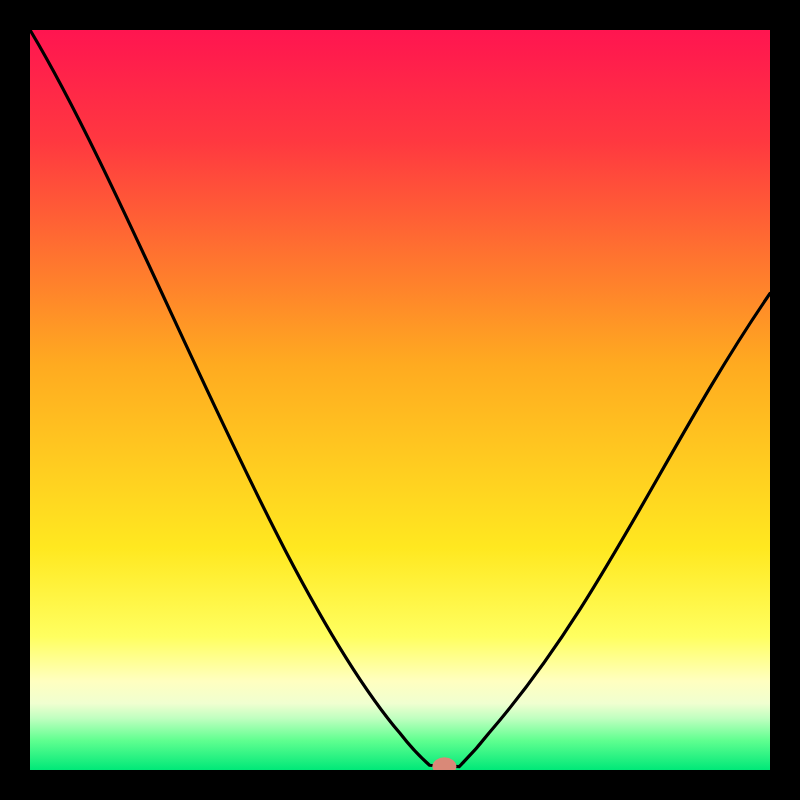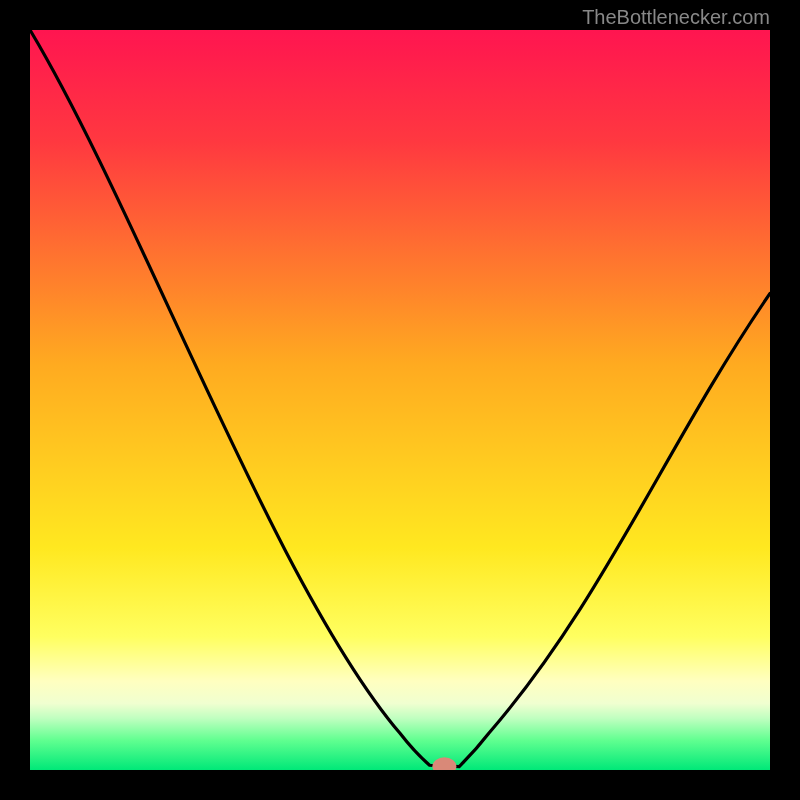--- a/index.html
+++ b/index.html
@@ -32,21 +32,20 @@
     font-size: 20px;
     font-weight: 500;
     font-family: Arial, sans-serif;
   }
 </style>
 </head>
 <body>
 
 <div class="container">
 
-  <div class="attribution">TheBottlenecker.com</div>
 
   <svg class="plot-area" viewBox="0 0 740 740" preserveAspectRatio="none">
     <defs>
       <linearGradient id="bg-grad" x1="0" y1="0" x2="0" y2="1">
       <stop offset="0%" stop-color="#ff1550"></stop>
           <stop offset="15%" stop-color="#ff3840"></stop>
           <stop offset="45%" stop-color="#ffaa20"></stop>
           <stop offset="70%" stop-color="#ffe820"></stop>
           <stop offset="82%" stop-color="#ffff60"></stop>
           <stop offset="88%" stop-color="#ffffc0"></stop>

